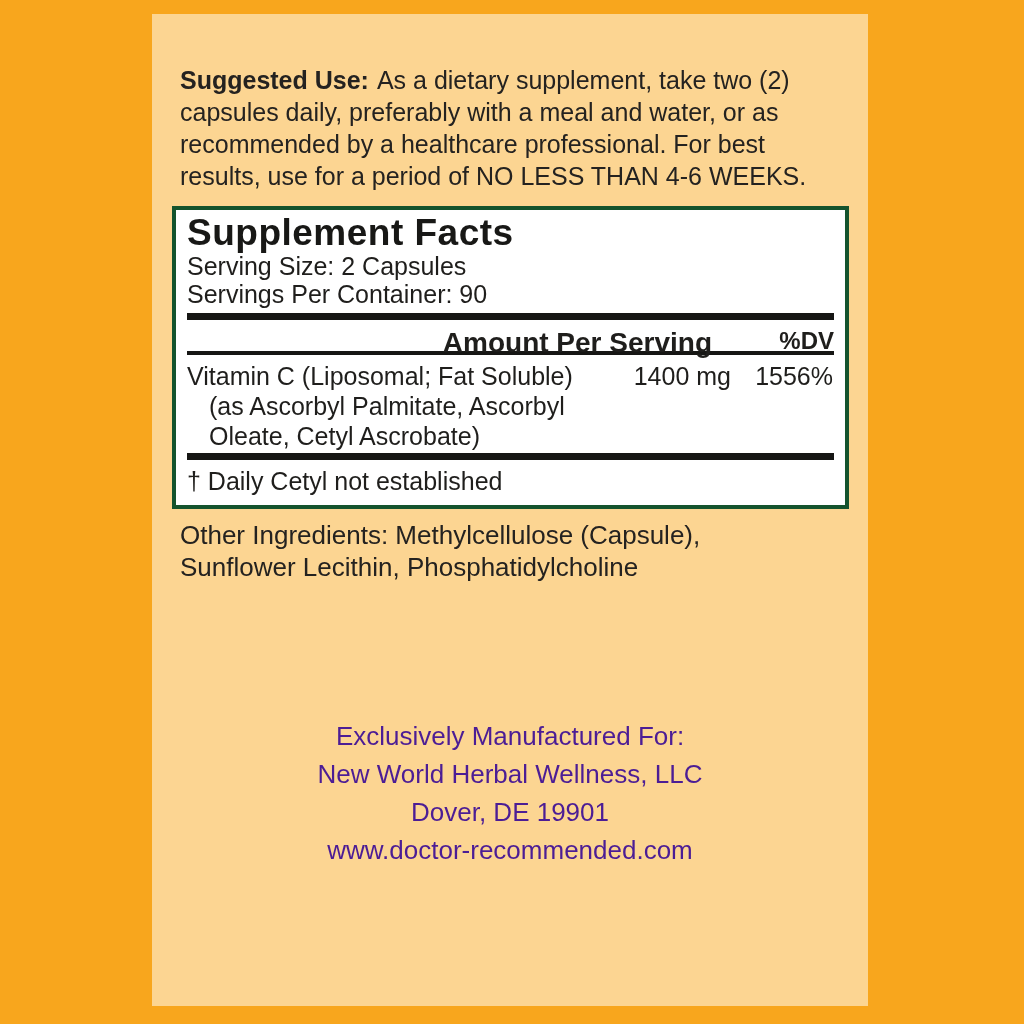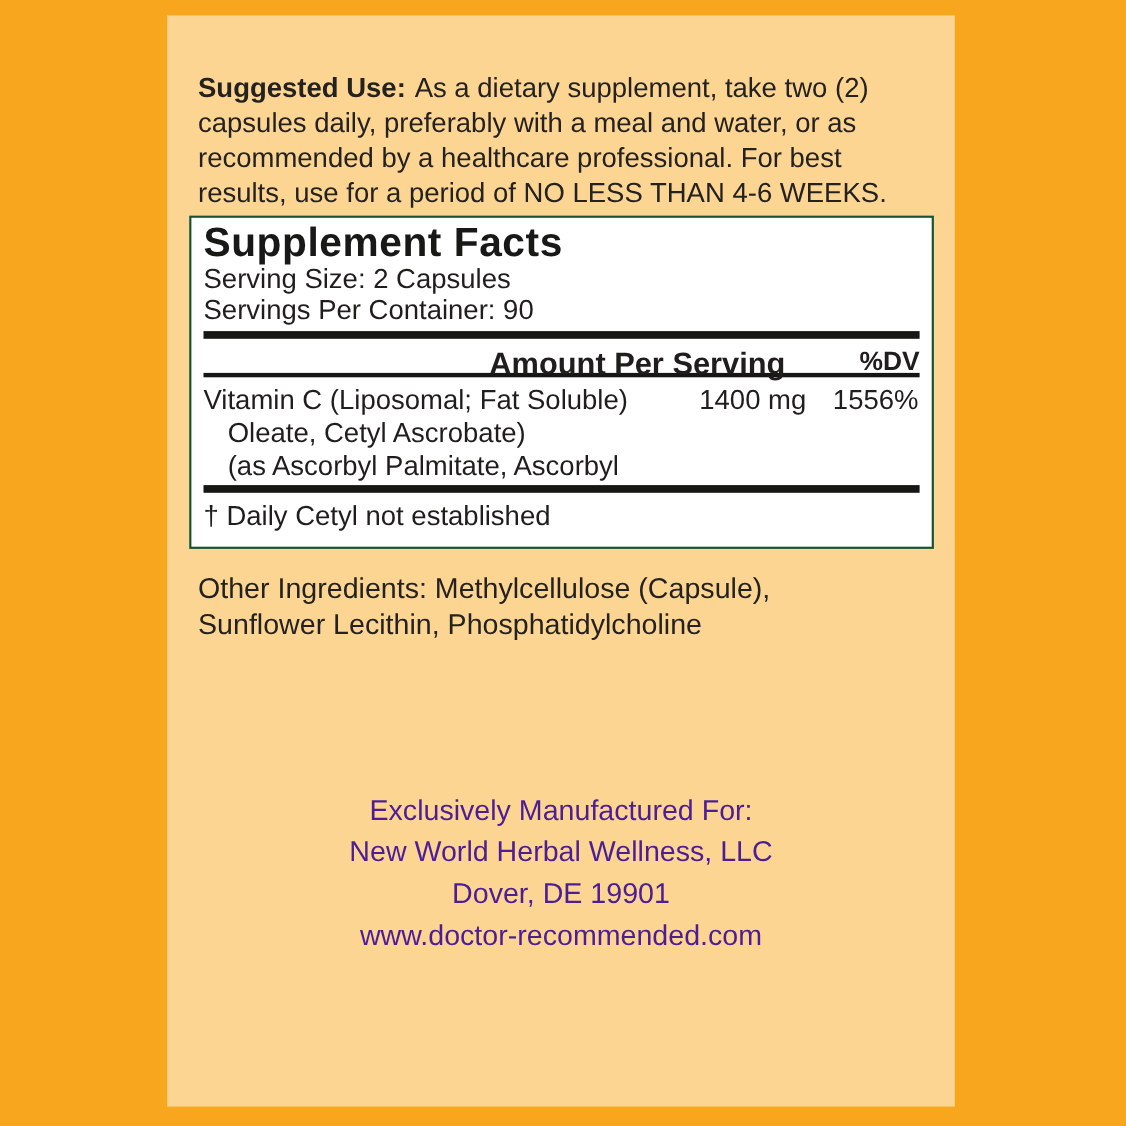--- a/index.html
+++ b/index.html
@@ -30,24 +30,24 @@
     width: 672px;
     font-size: 25px;
     line-height: 32px;
     color: #242220;
   }
   .suggested .b { font-weight: bold; margin-right: 8px; text-align: right; }
 
   
   .facts-box {
     position: absolute;
-    left: 172px; top: 196px;
+    left: 172px; top: 206px;
     width: 677px; height: 303px;
     background: #ffffff;
-    border: 2px solid #14532d;
+    border: 4px solid #14532d;
   }
   .facts-inner {
     position: relative;
     width: 100%; height: 100%;
     padding: 0 11px;
   }
   .facts-title {
     margin-top: 3px;
     font-size: 37px;
     line-height: 39px;
@@ -152,22 +152,22 @@
       </div>
 
       <div class="bar-thin"></div>
 
       <div class="vit-row">
         <div class="vit-line1">
           <span>Vitamin C (Liposomal; Fat Soluble)</span>
           <span class="amount">1400 mg</span>
           <span class="dv">1556%</span>
         </div>
+        <div class="vit-cont">(as Ascorbyl Palmitate, Ascorbyl</div>
         <div class="vit-cont">Oleate, Cetyl Ascrobate)</div>
-        <div class="vit-cont">(as Ascorbyl Palmitate, Ascorbyl</div>
       </div>
 
       <div class="bar-thick2"></div>
 
       <div class="footnote">† Daily Cetyl not established</div>
     </div>
   </div>
 
   <div class="other">
     <div>Other Ingredients: Methylcellulose (Capsule),</div>

